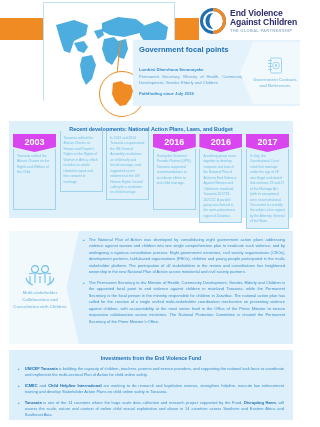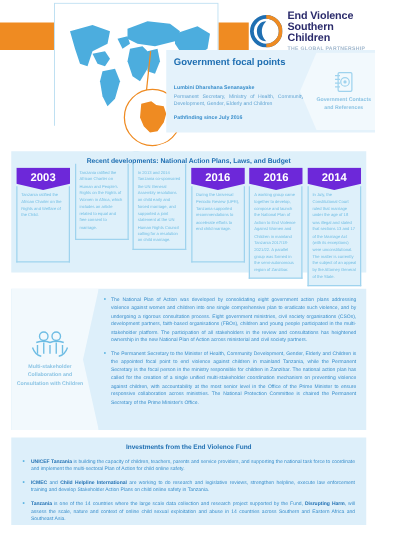--- a/index.html
+++ b/index.html
@@ -69,21 +69,21 @@
     position:absolute;left:9px;top:121px;width:284px;height:97px;
     background:#def0fa;
   }
   .timeline-title{
     text-align:center;font-size:5.4px;font-weight:bold;color:#1f6fb2;
     padding-top:5px;
   }
   .tl-row{display:flex;justify-content:space-between;padding:2px 4px 0 4px;}
   .tl-item{width:43px;position:relative;}
   .tl-year{
-    background:#6d28d9;color:#ffffff;font-size:9px;font-weight:bold;
+    background:#d946ef;color:#ffffff;font-size:9px;font-weight:bold;
     text-align:center;padding:3px 0 5px 0;
     clip-path:polygon(0 0,100% 0,100% 72%,50% 100%,0 72%);
   }
   .tl-card{
     border:1px solid #9fd3ee;border-top:none;background:#def0fa;
     min-height:52px;margin-top:-3px;padding:5px 3px 3px 3px;
   }
   .tl-text{font-size:3.3px;line-height:1.65;color:#6fbde4;}
   
   .body-sec{
@@ -148,21 +148,21 @@
   </div>
 
   <div class="logo">
     <svg class="logo-mark" viewBox="0 0 26 26">
       <circle cx="13" cy="13" r="11.5" fill="none" stroke="#1f6fb2" stroke-width="3"></circle>
       <path d="M13 1.5 A11.5 11.5 0 0 1 13 24.5" fill="none" stroke="#ef8b22" stroke-width="3"></path>
       <path d="M13 5 C8 5 5.5 9 5.5 13 C5.5 17 8 21 13 21 C10 18 9.5 15 9.5 13 C9.5 11 10 8 13 5 Z" fill="#1f6fb2"></path>
     </svg>
     <div class="logo-text">
       <span class="logo-l1">End Violence</span>
-      <span class="logo-l2">Southern Children</span>
+      <span class="logo-l2">Against Children</span>
       <span class="logo-l3">THE GLOBAL PARTNERSHIP</span>
     </div>
   </div>
 
   <div class="focal">
     <div class="focal-inner">
       <div class="focal-title">Government focal points</div>
       <div class="focal-name">Lumbini Dharshana Senanayake</div>
       <div class="focal-role">Permanent Secretary, Ministry of Health, Community Development, Gender, Elderly and Children</div>
       <div class="focal-since">Pathfinding since July 2016</div>
@@ -213,21 +213,21 @@
     </div>
 
     <div class="tl-item">
       <div class="tl-year">2016</div>
       <div class="tl-card">
         <div class="tl-text">A working group came together to develop, compose and launch the National Plan of Action to End Violence Against Women and Children in mainland Tanzania 2017/18-2021/22. A parallel group was formed in the semi-autonomous region of Zanzibar.</div>
       </div>
     </div>
 
     <div class="tl-item">
-      <div class="tl-year">2014</div>
+      <div class="tl-year">2017</div>
       <div class="tl-card">
         <div class="tl-text">In July, the Constitutional Court ruled that marriage under the age of 18 was illegal and stated that sections 13 and 17 of the Marriage Act (with its exceptions) were unconstitutional. The matter is currently the subject of an appeal by the Attorney General of the State.</div>
       </div>
     </div>
 
   </div>
 </div>
 
 <div class="body-sec">
   <div class="body-wrap">

